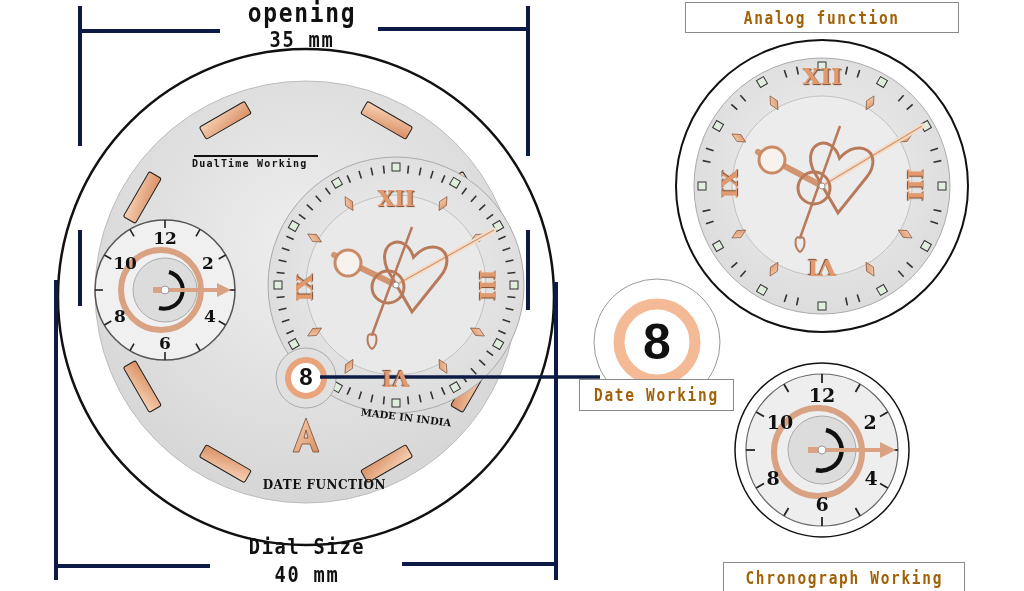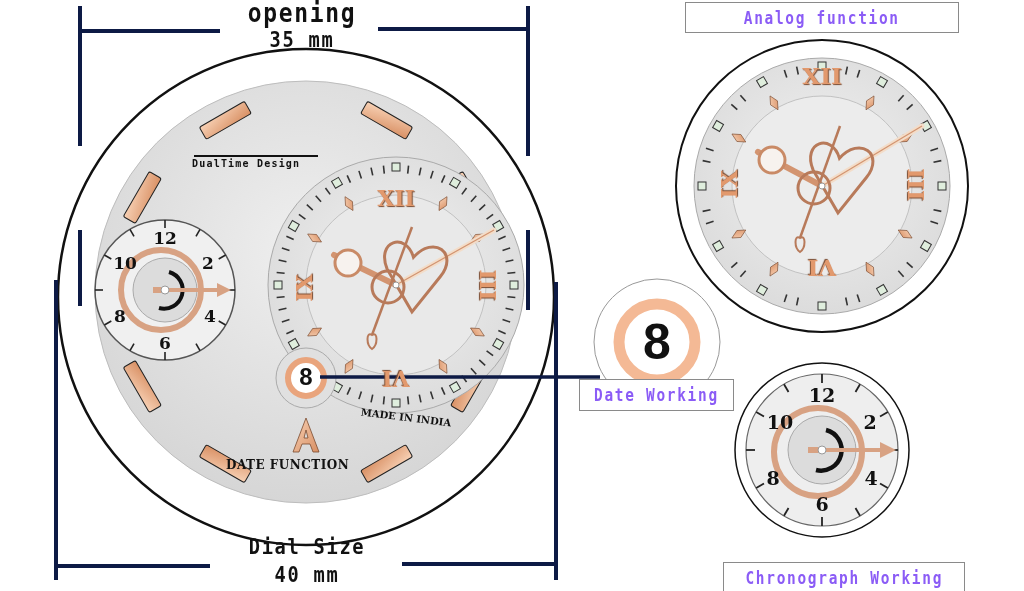--- a/index.html
+++ b/index.html
@@ -1,19 +1,19 @@
 <!DOCTYPE html>
 <html><head>
 <meta charset="utf-8">
 <style>
   html, body { margin:0; padding:0; background:#ffffff; }
   body { width:1024px; height:591px; position:relative; overflow:hidden; font-family:"DejaVu Sans", sans-serif; }
   svg { position:absolute; left:0; top:0; }
   .lbl { position:absolute; font-family:"DejaVu Sans Mono", monospace; font-weight:bold; color:#111; text-align:center; letter-spacing:2px; transform:scaleX(0.85); }
-  .box { position:absolute; border:1px solid #8a8a8a; background:#fff; display:flex; align-items:center; justify-content:center; font-family:"DejaVu Sans Mono", monospace; font-weight:bold; color:#8b5cf6; font-size:17px; letter-spacing:2px; }
+  .box { position:absolute; border:1px solid #8a8a8a; background:#fff; display:flex; align-items:center; justify-content:center; font-family:"DejaVu Sans Mono", monospace; font-weight:bold; color:#a16207; font-size:17px; letter-spacing:2px; }
   .box span { display:inline-block; transform:scaleX(0.85); }
 </style>
 </head>
 <body>
 
 <svg width="1024" height="591" viewBox="0 0 1024 591">
   <defs>
     <radialGradient id="silver" cx="50%" cy="40%" r="60%">
       <stop offset="0%" stop-color="#efefef"></stop>
       <stop offset="100%" stop-color="#d6d6d6"></stop>
@@ -285,38 +285,38 @@
     <line x1="-14" y1="0" x2="0" y2="0" stroke="#d8a283" stroke-width="6"></line>
     <circle r="4" fill="#fff" stroke="#999"></circle>
   </g>
 </svg>
 
 <div class="lbl" style="left:222px; top:-2px; width:160px; font-size:27px; line-height:30px;">opening</div>
 <div class="lbl" style="left:232px; top:27px; width:140px; font-size:22px; line-height:26px;">35 mm</div>
 <div class="lbl" style="left:212px; top:533px; width:190px; font-size:22px; line-height:28px;">Dial Size</div>
 <div class="lbl" style="left:222px; top:561px; width:170px; font-size:22px; line-height:28px;">40 mm</div>
 
-<div style="position:absolute; left:192px; top:158px; width:128px; font-family:'DejaVu Sans Mono',monospace; font-weight:bold; font-size:10px; letter-spacing:1.2px; color:#111;">DualTime Design</div>
+<div style="position:absolute; left:192px; top:158px; width:128px; font-family:'DejaVu Sans Mono',monospace; font-weight:bold; font-size:10px; letter-spacing:1.2px; color:#111;">DualTime Working</div>
 
 <div style="position:absolute; left:370px; top:185px; width:52px; text-align:center; font-family:'DejaVu Serif',serif; font-weight:bold; font-size:22px; color:#e2996d; text-shadow:1px 1px 1px #7a4a2f;">XII</div>
 <div style="position:absolute; left:470px; top:272px; width:36px; text-align:center; font-family:'DejaVu Serif',serif; font-weight:bold; font-size:22px; color:#e2996d; transform:rotate(90deg); text-shadow:1px 1px 1px #7a4a2f;">III</div>
 <div style="position:absolute; left:376px; top:366px; width:40px; text-align:center; font-family:'DejaVu Serif',serif; font-weight:bold; font-size:22px; color:#e2996d; transform:rotate(180deg); text-shadow:1px 1px 1px #7a4a2f;">VI</div>
 <div style="position:absolute; left:286px; top:275px; width:36px; text-align:center; font-family:'DejaVu Serif',serif; font-weight:bold; font-size:22px; color:#e2996d; transform:rotate(-90deg); text-shadow:1px 1px 1px #7a4a2f;">IX</div>
 
 <div style="position:absolute; left:150px; top:228px; width:30px; text-align:center; font-family:'DejaVu Serif',serif; font-weight:bold; font-size:17px; color:#111;">12</div>
 <div style="position:absolute; left:198px; top:253px; width:20px; text-align:center; font-family:'DejaVu Serif',serif; font-weight:bold; font-size:17px; color:#111;">2</div>
 <div style="position:absolute; left:200px; top:306px; width:20px; text-align:center; font-family:'DejaVu Serif',serif; font-weight:bold; font-size:17px; color:#111;">4</div>
 <div style="position:absolute; left:155px; top:333px; width:20px; text-align:center; font-family:'DejaVu Serif',serif; font-weight:bold; font-size:17px; color:#111;">6</div>
 <div style="position:absolute; left:110px; top:306px; width:20px; text-align:center; font-family:'DejaVu Serif',serif; font-weight:bold; font-size:17px; color:#111;">8</div>
 <div style="position:absolute; left:110px; top:253px; width:30px; text-align:center; font-family:'DejaVu Serif',serif; font-weight:bold; font-size:17px; color:#111;">10</div>
 
 <div style="position:absolute; left:294px; top:363px; width:24px; text-align:center; font-family:'Liberation Sans',sans-serif; font-weight:bold; font-size:24px; color:#111;">8</div>
 
 <div style="position:absolute; left:346px; top:412px; width:120px; text-align:center; font-family:'DejaVu Serif',serif; font-weight:bold; font-size:10px; color:#111; transform:rotate(7deg);">MADE IN INDIA</div>
-<div style="position:absolute; left:226px; top:458px; width:160px; text-align:left; font-family:'DejaVu Serif',serif; font-weight:bold; font-size:12px; color:#111; letter-spacing:0.5px;">DATE FUNCTION</div>
+<div style="position:absolute; left:226px; top:478px; width:160px; text-align:right; font-family:'DejaVu Serif',serif; font-weight:bold; font-size:12px; color:#111; letter-spacing:0.5px;">DATE FUNCTION</div>
 
 <div class="box" style="left:685px; top:2px; width:272px; height:29px;">
     <span>Analog function</span>
   </div>
 <div style="position:absolute; left:794px; top:62px; width:56px; text-align:center; font-family:'DejaVu Serif',serif; font-weight:bold; font-size:23px; color:#e2996d; text-shadow:1px 1px 1px #7a4a2f;">XII</div>
 <div style="position:absolute; left:898px; top:171px; width:36px; text-align:center; font-family:'DejaVu Serif',serif; font-weight:bold; font-size:23px; color:#e2996d; transform:rotate(90deg); text-shadow:1px 1px 1px #7a4a2f;">III</div>
 <div style="position:absolute; left:802px; top:255px; width:40px; text-align:center; font-family:'DejaVu Serif',serif; font-weight:bold; font-size:23px; color:#e2996d; transform:rotate(180deg); text-shadow:1px 1px 1px #7a4a2f;">VI</div>
 <div style="position:absolute; left:710px; top:171px; width:36px; text-align:center; font-family:'DejaVu Serif',serif; font-weight:bold; font-size:23px; color:#e2996d; transform:rotate(-90deg); text-shadow:1px 1px 1px #7a4a2f;">IX</div>
 
 <div style="position:absolute; left:627px; top:312px; width:60px; text-align:center; font-family:'Liberation Sans',sans-serif; font-weight:bold; font-size:50px; line-height:60px; color:#111;">8</div>

